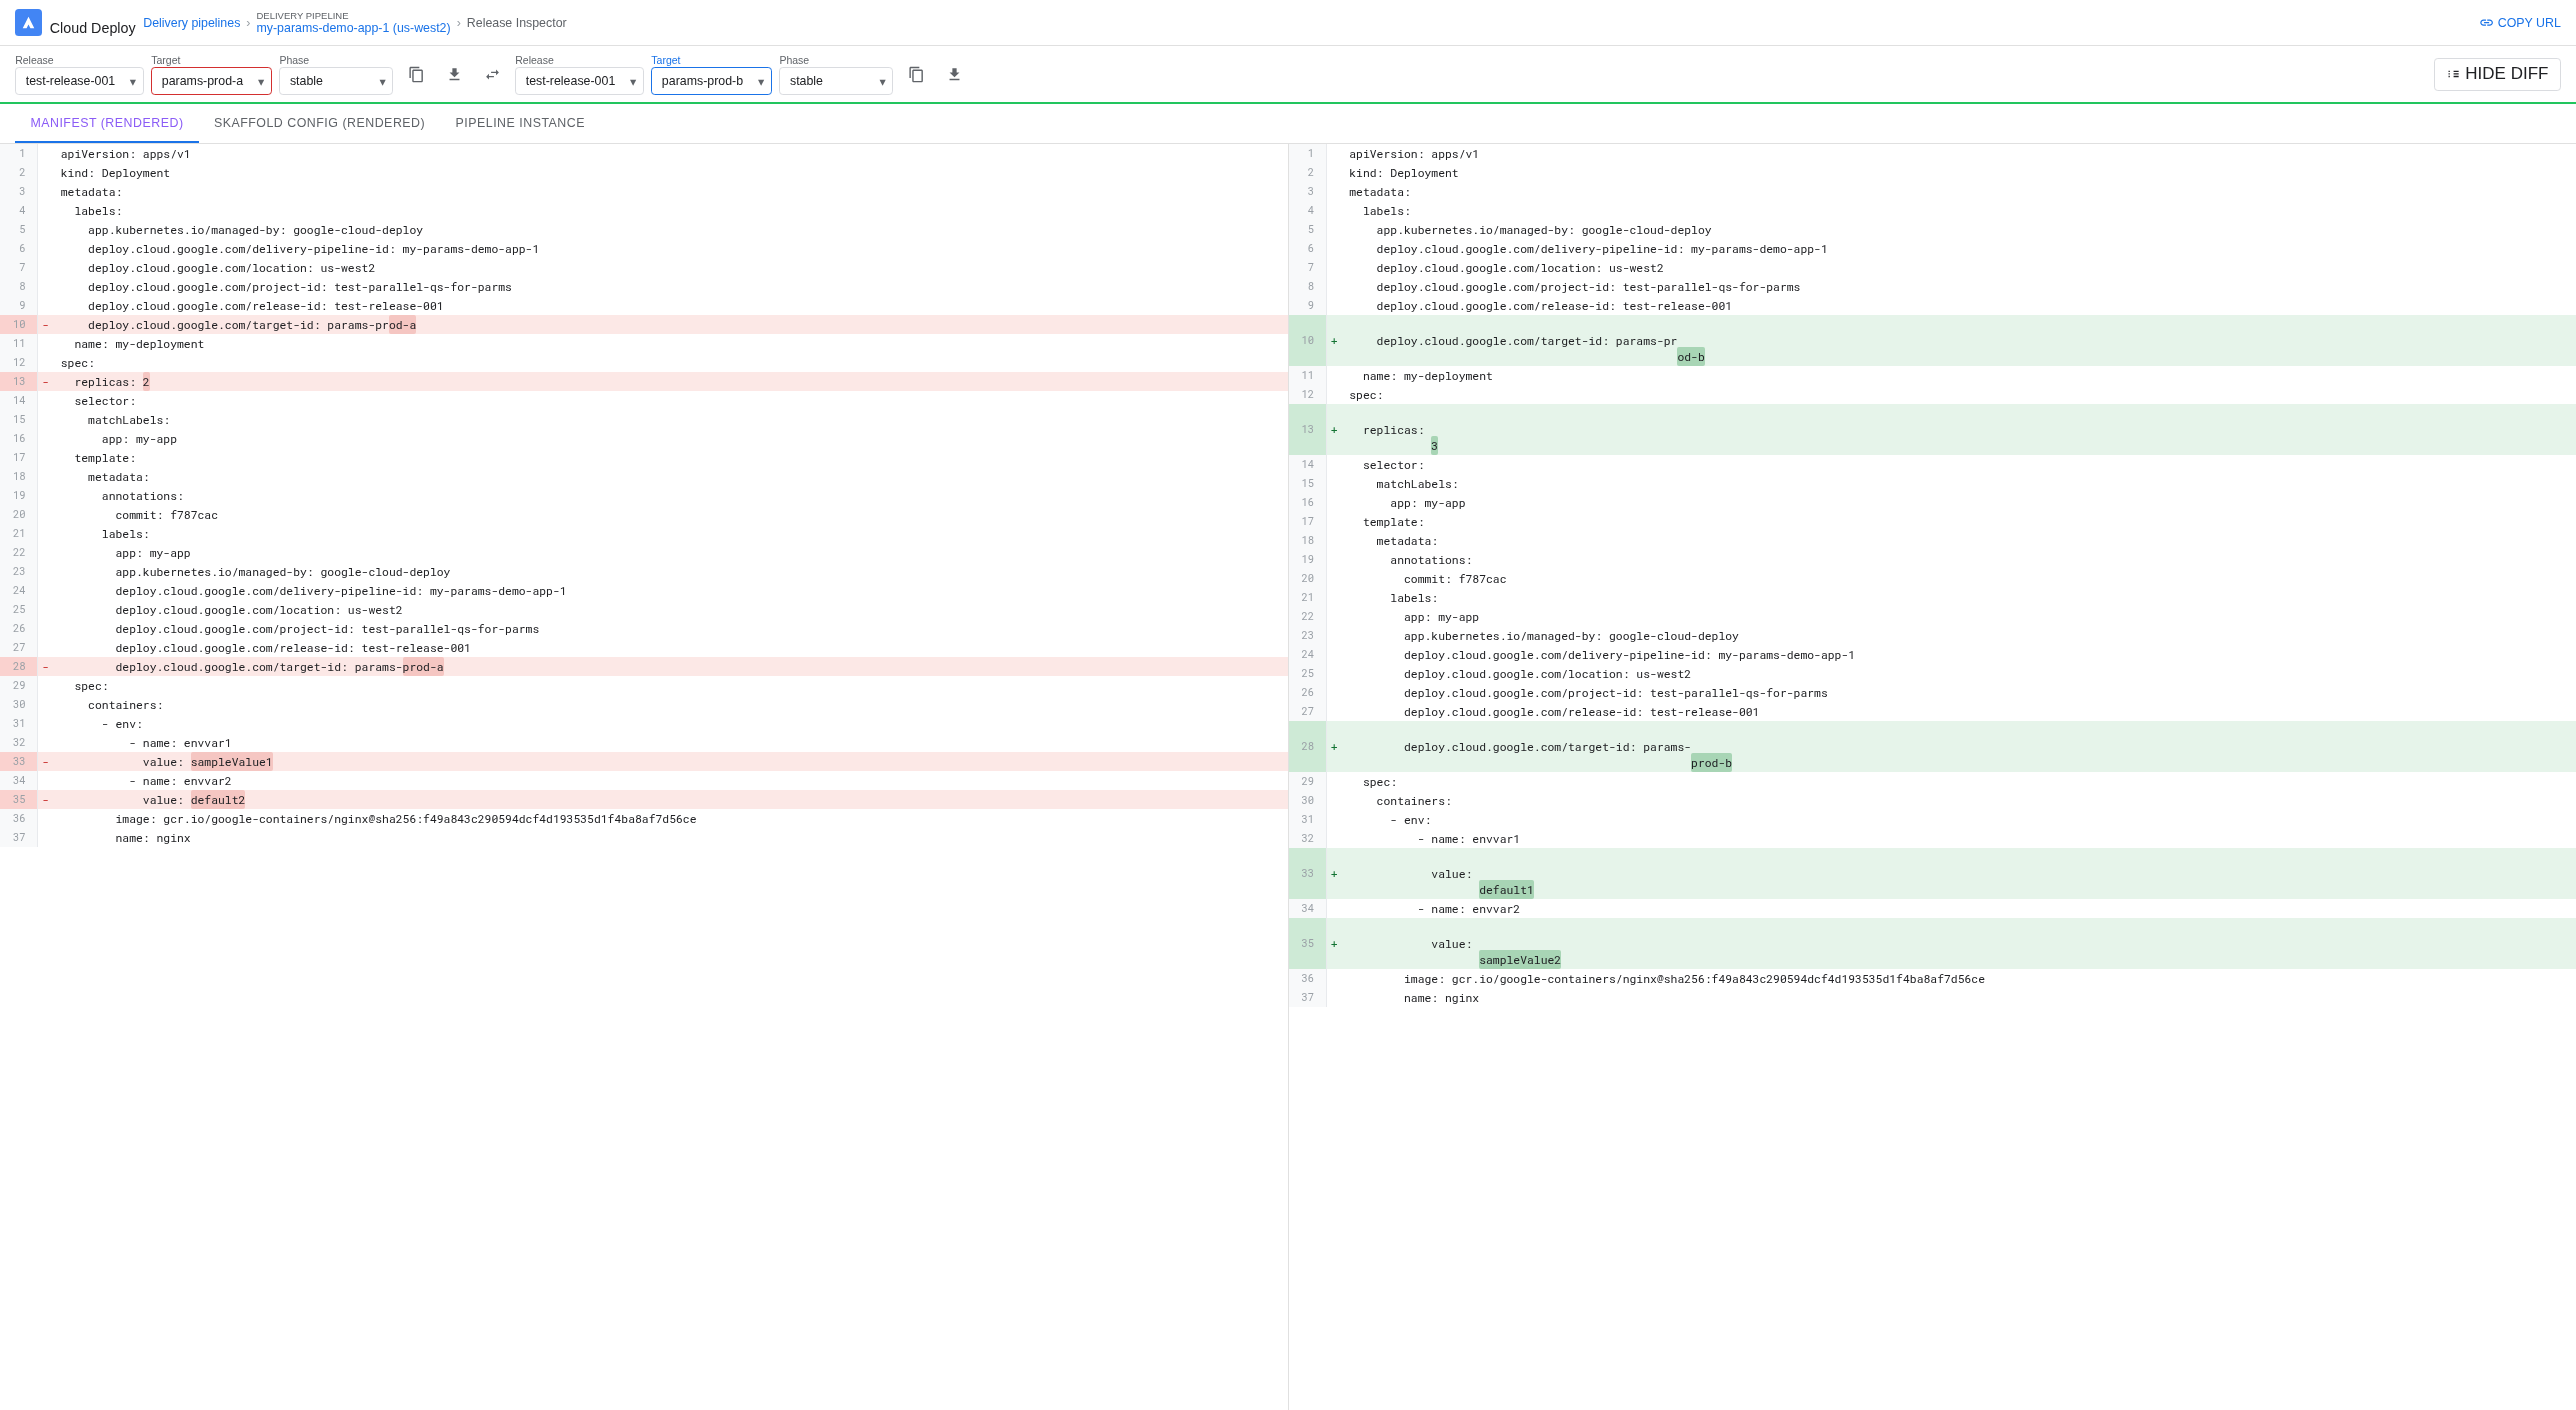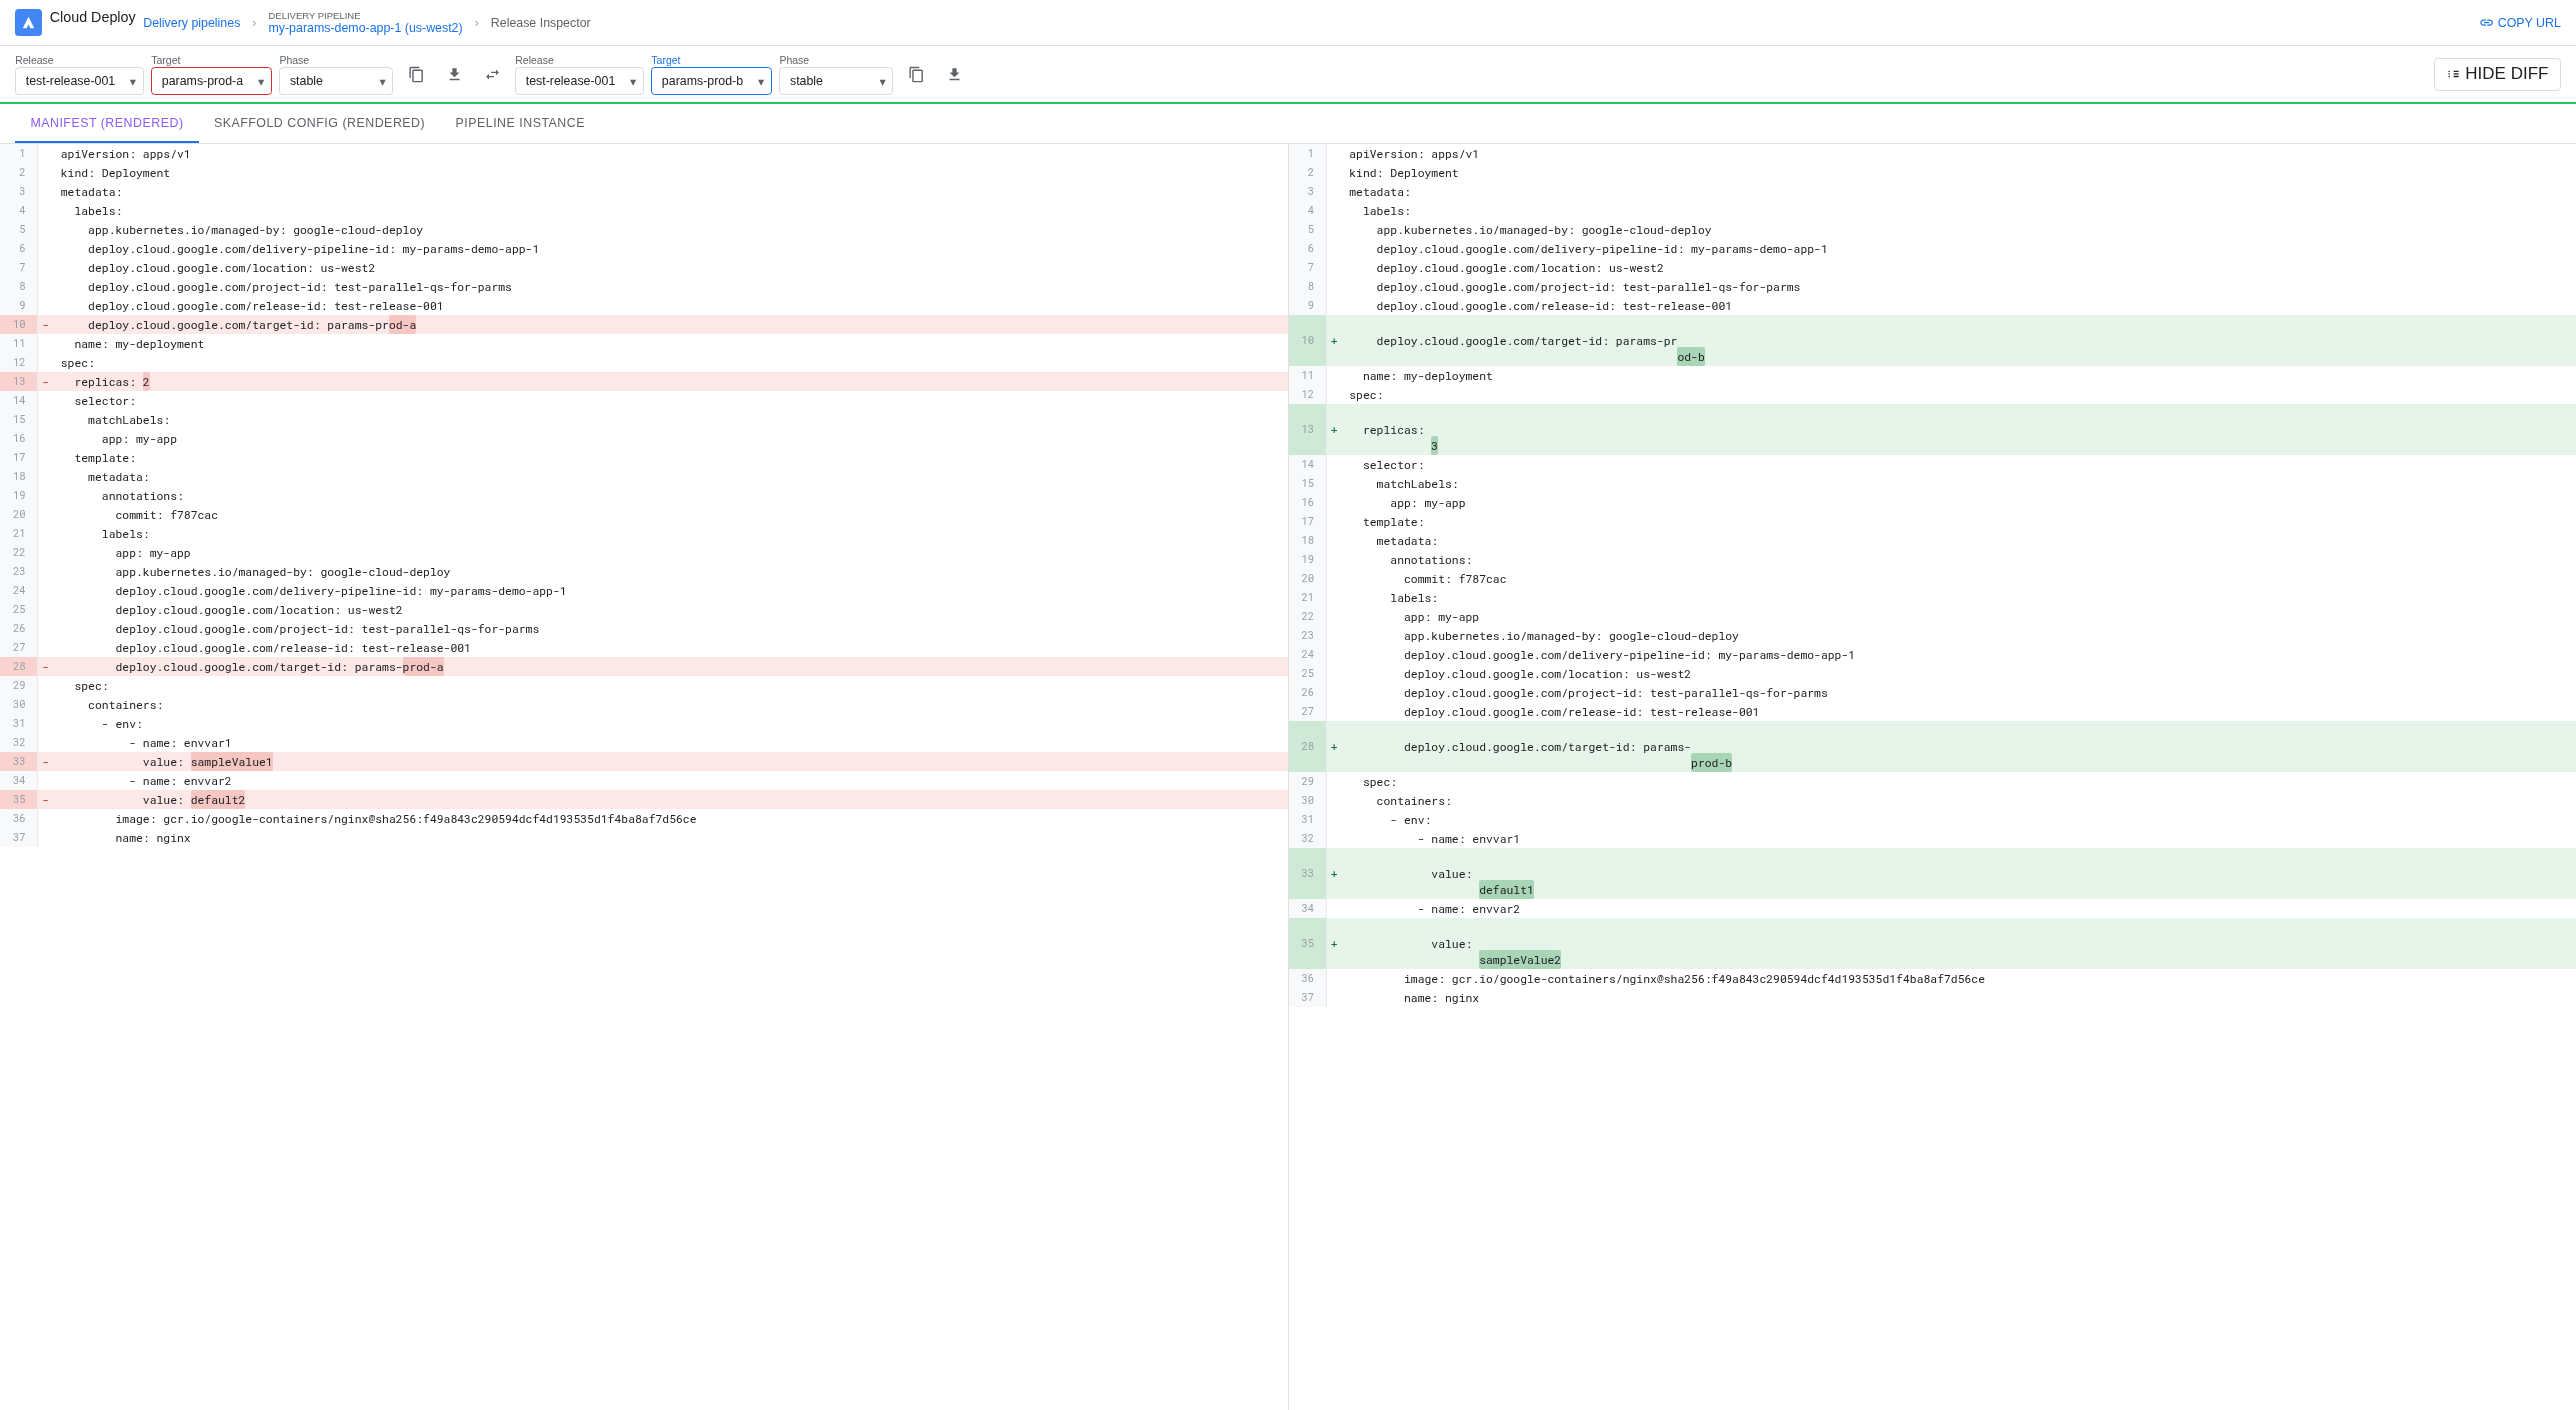--- a/index.html
+++ b/index.html
@@ -4,23 +4,23 @@
   <style>
     * { box-sizing: border-box; margin: 0; padding: 0; }
     body { font-family: 'Google Sans', Arial, sans-serif; font-size: 12.4px; background: #fff; color: #202124; overflow-x: hidden; }
 
     
     .top-nav {
       display: flex; align-items: center; height: 46px;
       background: #fff; border-bottom: 1px solid #e0e0e0;
       padding: 0 15.2px; gap: 7.6px;
     }
-    .top-nav .logo { display: flex; align-items: flex-start; gap: 7.6px; font-size: 14.3px; font-weight: 500; color: #202124; }
+    .top-nav .logo { display: flex; align-items: flex-end; gap: 7.6px; font-size: 14.3px; font-weight: 500; color: #202124; }
     .top-nav .logo svg { width: 27px; height: 27px; }
-    .breadcrumb { display: flex; align-items: center; gap: 12px; font-size: 12.4px; color: #5f6368; }
+    .breadcrumb { display: flex; align-items: center; gap: 6px; font-size: 12.4px; color: #5f6368; }
     .breadcrumb .sep { color: #9aa0a6; }
     .breadcrumb .link { color: #1a73e8; cursor: pointer; }
     .breadcrumb-block { display: flex; flex-direction: column; }
     .copy-url-btn {
       margin-left: auto; display: flex; align-items: center; gap: 3.8px;
       color: #1a73e8; font-size: 12.4px; cursor: pointer; font-weight: 500;
       border: none; background: none;
     }
 
     

